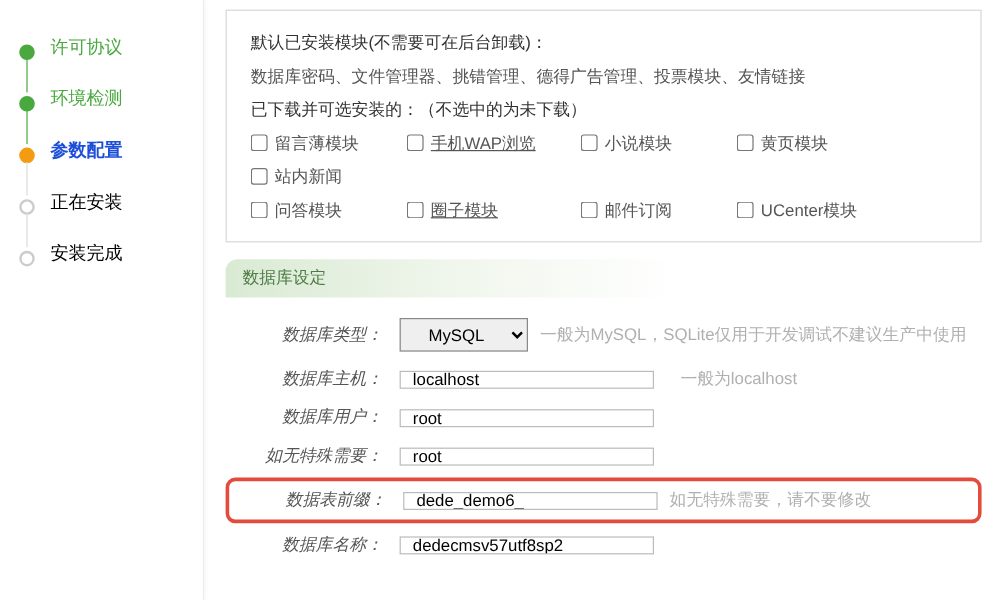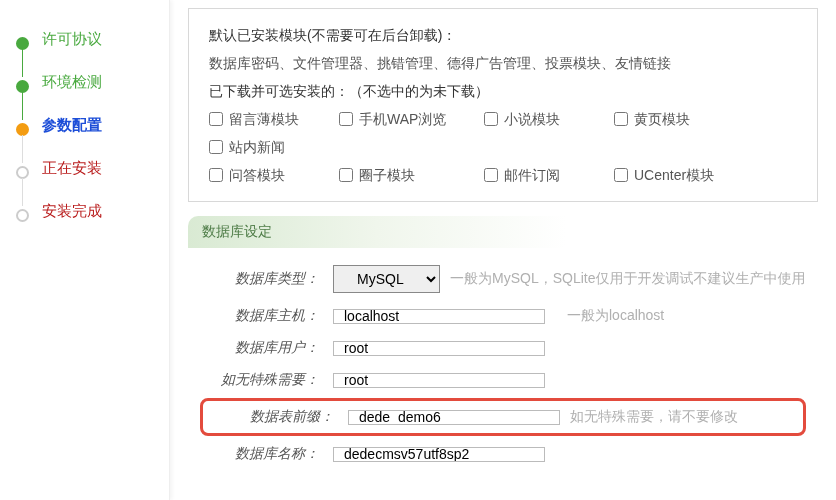--- a/index.html
+++ b/index.html
@@ -18,21 +18,21 @@
       padding: 18px 0;
       border-right: 1px solid #eee;
       box-shadow: 2px 0 4px rgba(0,0,0,0.05);
       background: #fff;
     }
     .step-list { list-style: none; padding: 0 20px 0 16px; position: relative; }
     .step-item {
       position: relative;
       padding: 12px 0 12px 26px;
       font-size: 15px;
-      color: #b91c1c;
+      color: #000000;
     }
     .step-item::before {
       content: '';
       position: absolute;
       left: 0;
       top: 19px;
       width: 9px;
       height: 9px;
       border-radius: 50%;
       background: #fff;
@@ -65,21 +65,21 @@
     }
     .panel-title { color: #333; font-weight: 500; }
     .panel-line { color: #555; }
     .checkbox-row { display: flex; flex-wrap: wrap; }
     .checkbox-item {
       display: flex;
       align-items: center;
       width: 130px;
       color: #555;
     }
-    .checkbox-item.wide { width: 145px; }
+    .checkbox-item.wide { width: 145px; text-decoration: underline; }
     .checkbox-item input { margin-right: 6px; width: 14px; height: 14px; }
 
     .section-header {
       background: linear-gradient(to right, #d9ead3 0%, #f0f6ec 30%, #fff 60%);
       padding: 7px 14px;
       color: #4e7c47;
       font-size: 14px;
       margin-bottom: 10px;
       border-radius: 10px 0 0 0;
     }
@@ -109,21 +109,21 @@
       height: 28px;
       border: 1px solid #888;
       font-size: 14px;
       padding: 0 19px;
     }
     .hint { color: #b0b0b0; font-size: 14px; }
     .highlight-box {
       border: 3px solid #e34b3d;
       border-radius: 8px;
       padding: 2px 0 2px 0;
-      margin: 2px 12px;
+      margin: 2px 0;
     }
   </style>
 </head>
 <body>
 
 <aside class="sidebar">
   <ul class="step-list">
     <li class="step-item done"><span>许可协议</span></li>
     <li class="step-item done"><span>环境检测</span></li>
     <li class="step-item current"><span>参数配置</span></li>

